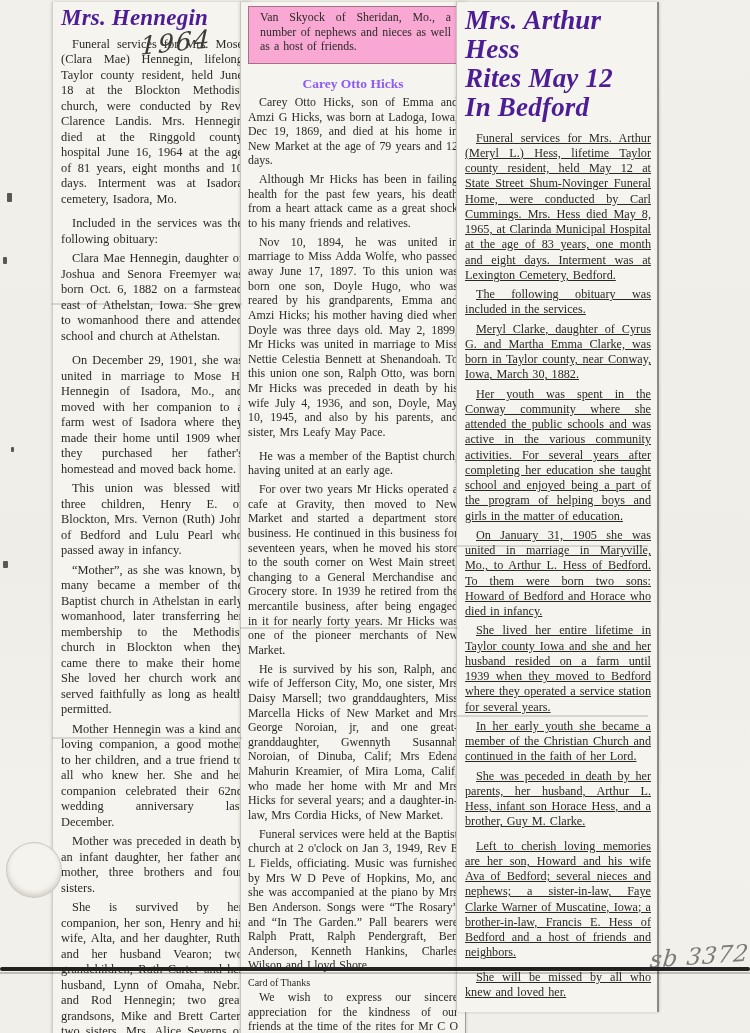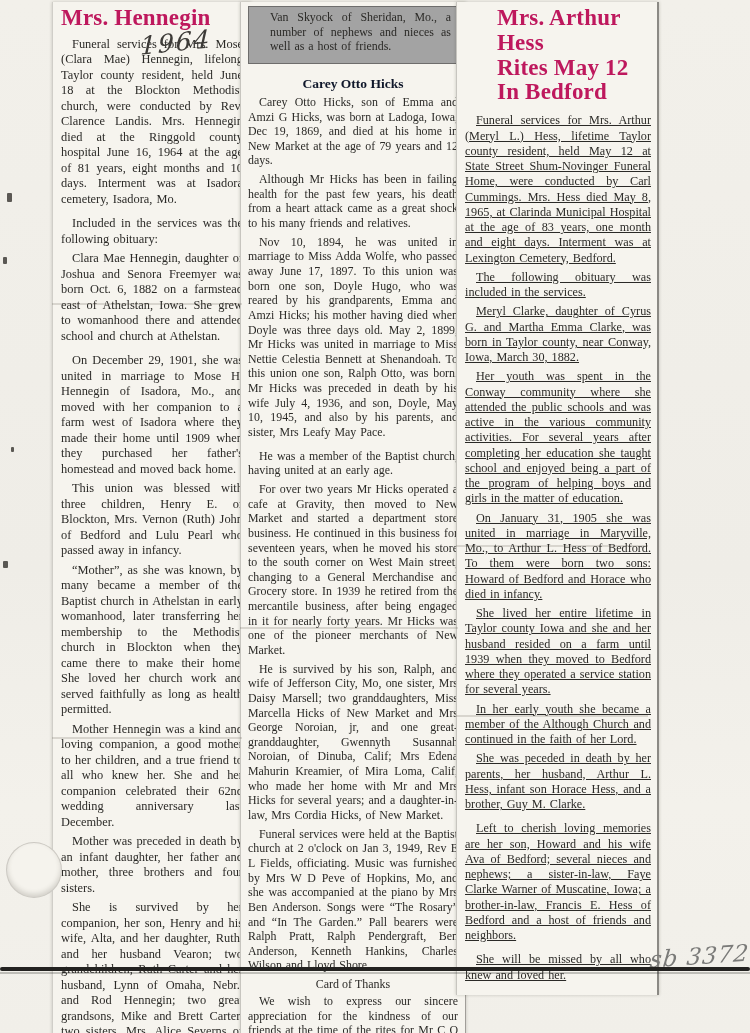--- a/index.html
+++ b/index.html
@@ -33,55 +33,55 @@
     left:456px;top:2px;width:186px;
     padding:4px 6px 8px 8px;
     border-right:2px solid rgba(35,32,28,0.50);
     border-left:1px solid rgba(35,32,28,0.22);
   }
   .headline{
     font-weight:bold;
     font-size:23px;
     line-height:1.08;
     letter-spacing:0.2px;
-    color:#be185d;
+    color:#4c1d95;
     margin:0 0 6px 0;
-  }
-  .clip-right .headline{font-size:23px;margin-bottom:8px;margin-left:32px;}
+    font-style:italic;
+  }
+  .clip-right .headline{font-size:27px;margin-bottom:8px;}
   .headline .hl-line{display:block;}
   .para{
     margin:0 0 4px 0;
     font-size:12.4px;
     line-height:1.25;
     text-align:justify;
     text-indent:11px;
     word-spacing:1px;
   }
   .clip-mid .para{font-size:11.9px;line-height:1.23;}
   .clip-right .para{font-size:12.2px;line-height:1.25;text-decoration:underline;}
   .gap-before{margin-top:9px;}
   .fragment-box{
     border:1px solid rgba(30,28,24,0.40);
     border-right-width:2px;
-    padding:3px 5px 5px 21px;
+    padding:3px 5px 5px 11px;
     margin:0 0 12px 0;
-    background:#a3a3a3;
+    background:#f9a8d4;
   }
   .fragment-box .para{text-indent:0;}
   .sub-headline{
     text-align:center;
     font-weight:bold;
     font-size:13.5px;
     margin:0 0 3px 0;
-    color:#0f172a;
+    color:#8b5cf6;
   }
   .card-heading{
-    text-align:center;
     font-weight:normal;
-    font-size:12px;
+    font-size:10px;
     margin:1px 0 2px 0;
   }
   .handwriting{
     position:absolute;
     font-family:"DejaVu Serif","Liberation Serif",serif;
     font-style:italic;
   }
   .hw-year{
     left:140px;top:28px;
     font-size:25px;
@@ -169,21 +169,21 @@
       <span class="hl-line">Mrs. Arthur Hess</span>
       <span class="hl-line">Rites May 12</span>
       <span class="hl-line">In Bedford</span>
     </h2>
     <p class="para">Funeral services for Mrs. Arthur (Meryl L.) Hess, lifetime Taylor county resident, held May 12 at State Street Shum-Novinger Funeral Home, were conducted by Carl Cummings. Mrs. Hess died May 8, 1965, at Clarinda Municipal Hospital at the age of 83 years, one month and eight days. Interment was at Lexington Cemetery, Bedford.</p>
     <p class="para">The following obituary was included in the services.</p>
     <p class="para">Meryl Clarke, daughter of Cyrus G. and Martha Emma Clarke, was born in Taylor county, near Conway, Iowa, March 30, 1882.</p>
     <p class="para">Her youth was spent in the Conway community where she attended the public schools and was active in the various community activities. For several years after completing her education she taught school and enjoyed being a part of the program of helping boys and girls in the matter of education.</p>
     <p class="para">On January 31, 1905 she was united in marriage in Maryville, Mo., to Arthur L. Hess of Bedford. To them were born two sons: Howard of Bedford and Horace who died in infancy.</p>
     <p class="para">She lived her entire lifetime in Taylor county Iowa and she and her husband resided on a farm until 1939 when they moved to Bedford where they operated a service station for several years.</p>
-    <p class="para">In her early youth she became a member of the Although Church and continued in the faith of her Lord.</p>
+    <p class="para">In her early youth she became a member of the Christian Church and continued in the faith of her Lord.</p>
     <p class="para">She was peceded in death by her parents, her husband, Arthur L. Hess, infant son Horace Hess, and a brother, Guy M. Clarke.</p>
     <p class="para gap-before">Left to cherish loving memories are her son, Howard and his wife Ava of Bedford; several nieces and nephews; a sister-in-law, Faye Clarke Warner of Muscatine, Iowa; a brother-in-law, Francis E. Hess of Bedford and a host of friends and neighbors.</p>
     <p class="para gap-before">She will be missed by all who knew and loved her.</p>
   </article>
 
   <div class="handwriting hw-year">1964</div>
   <div class="handwriting hw-catalog">sb 3372</div>
 
   <div class="hole-punch"></div>
   <div class="bottom-edge"></div>

